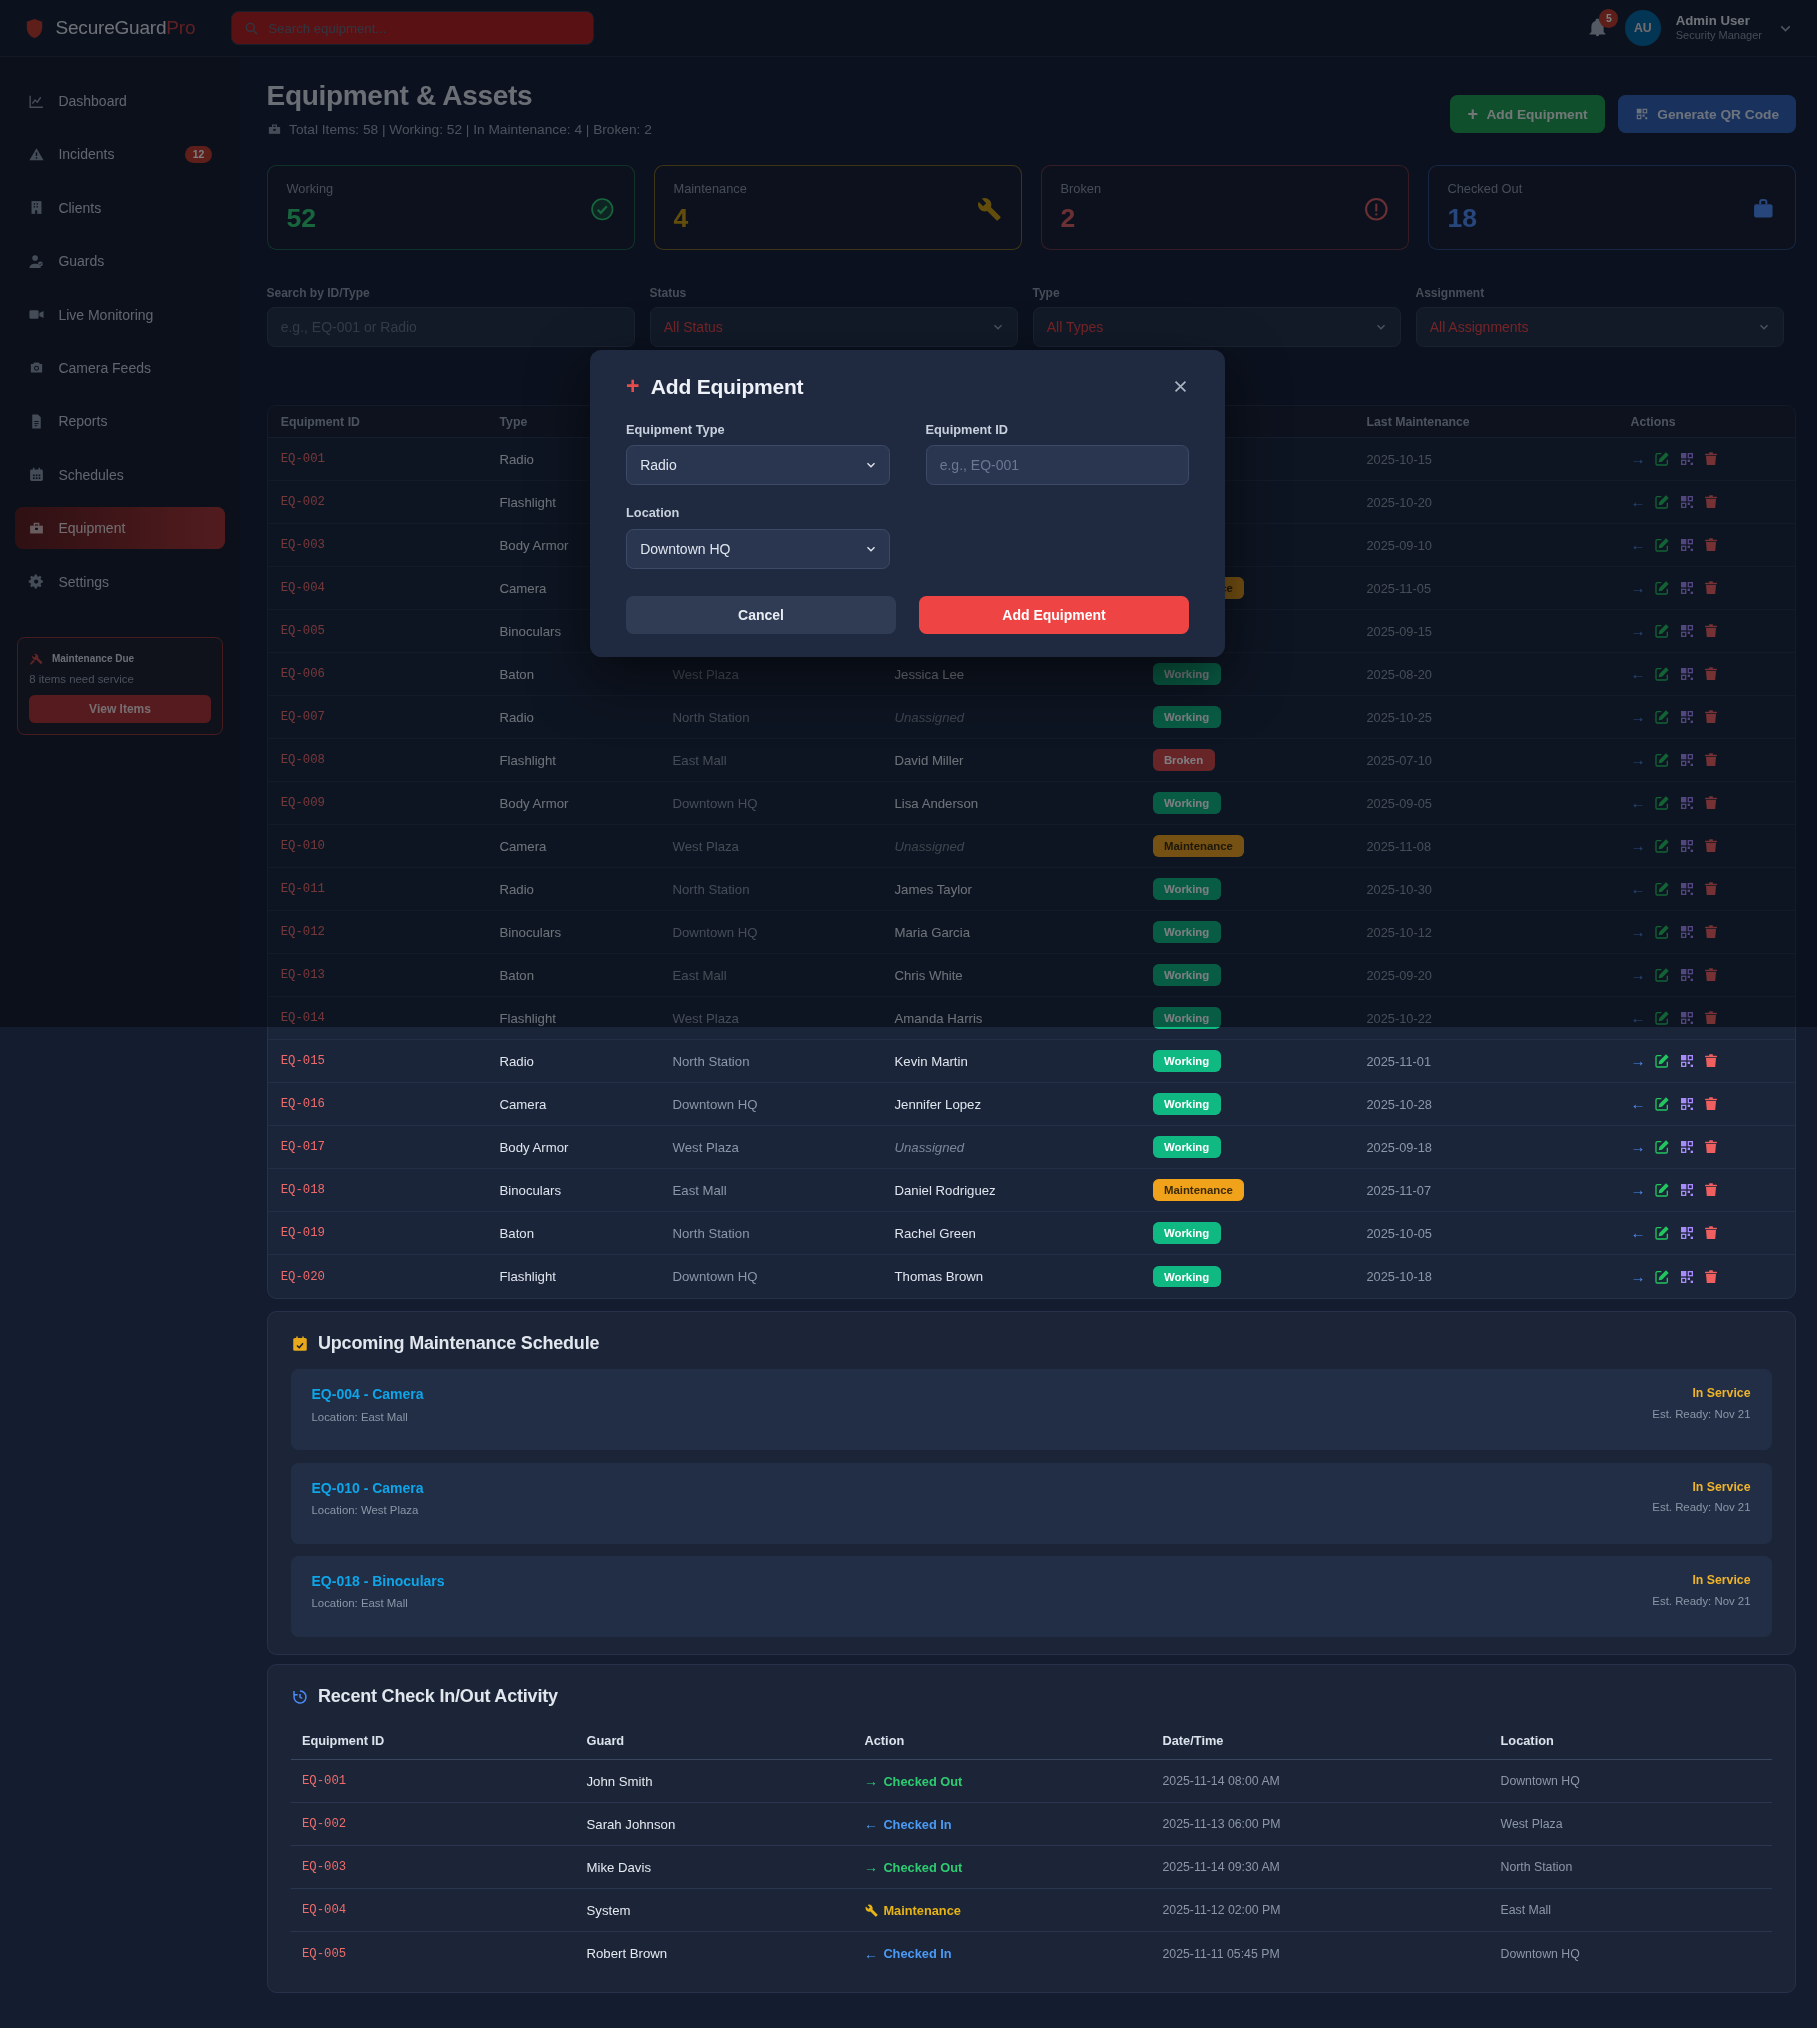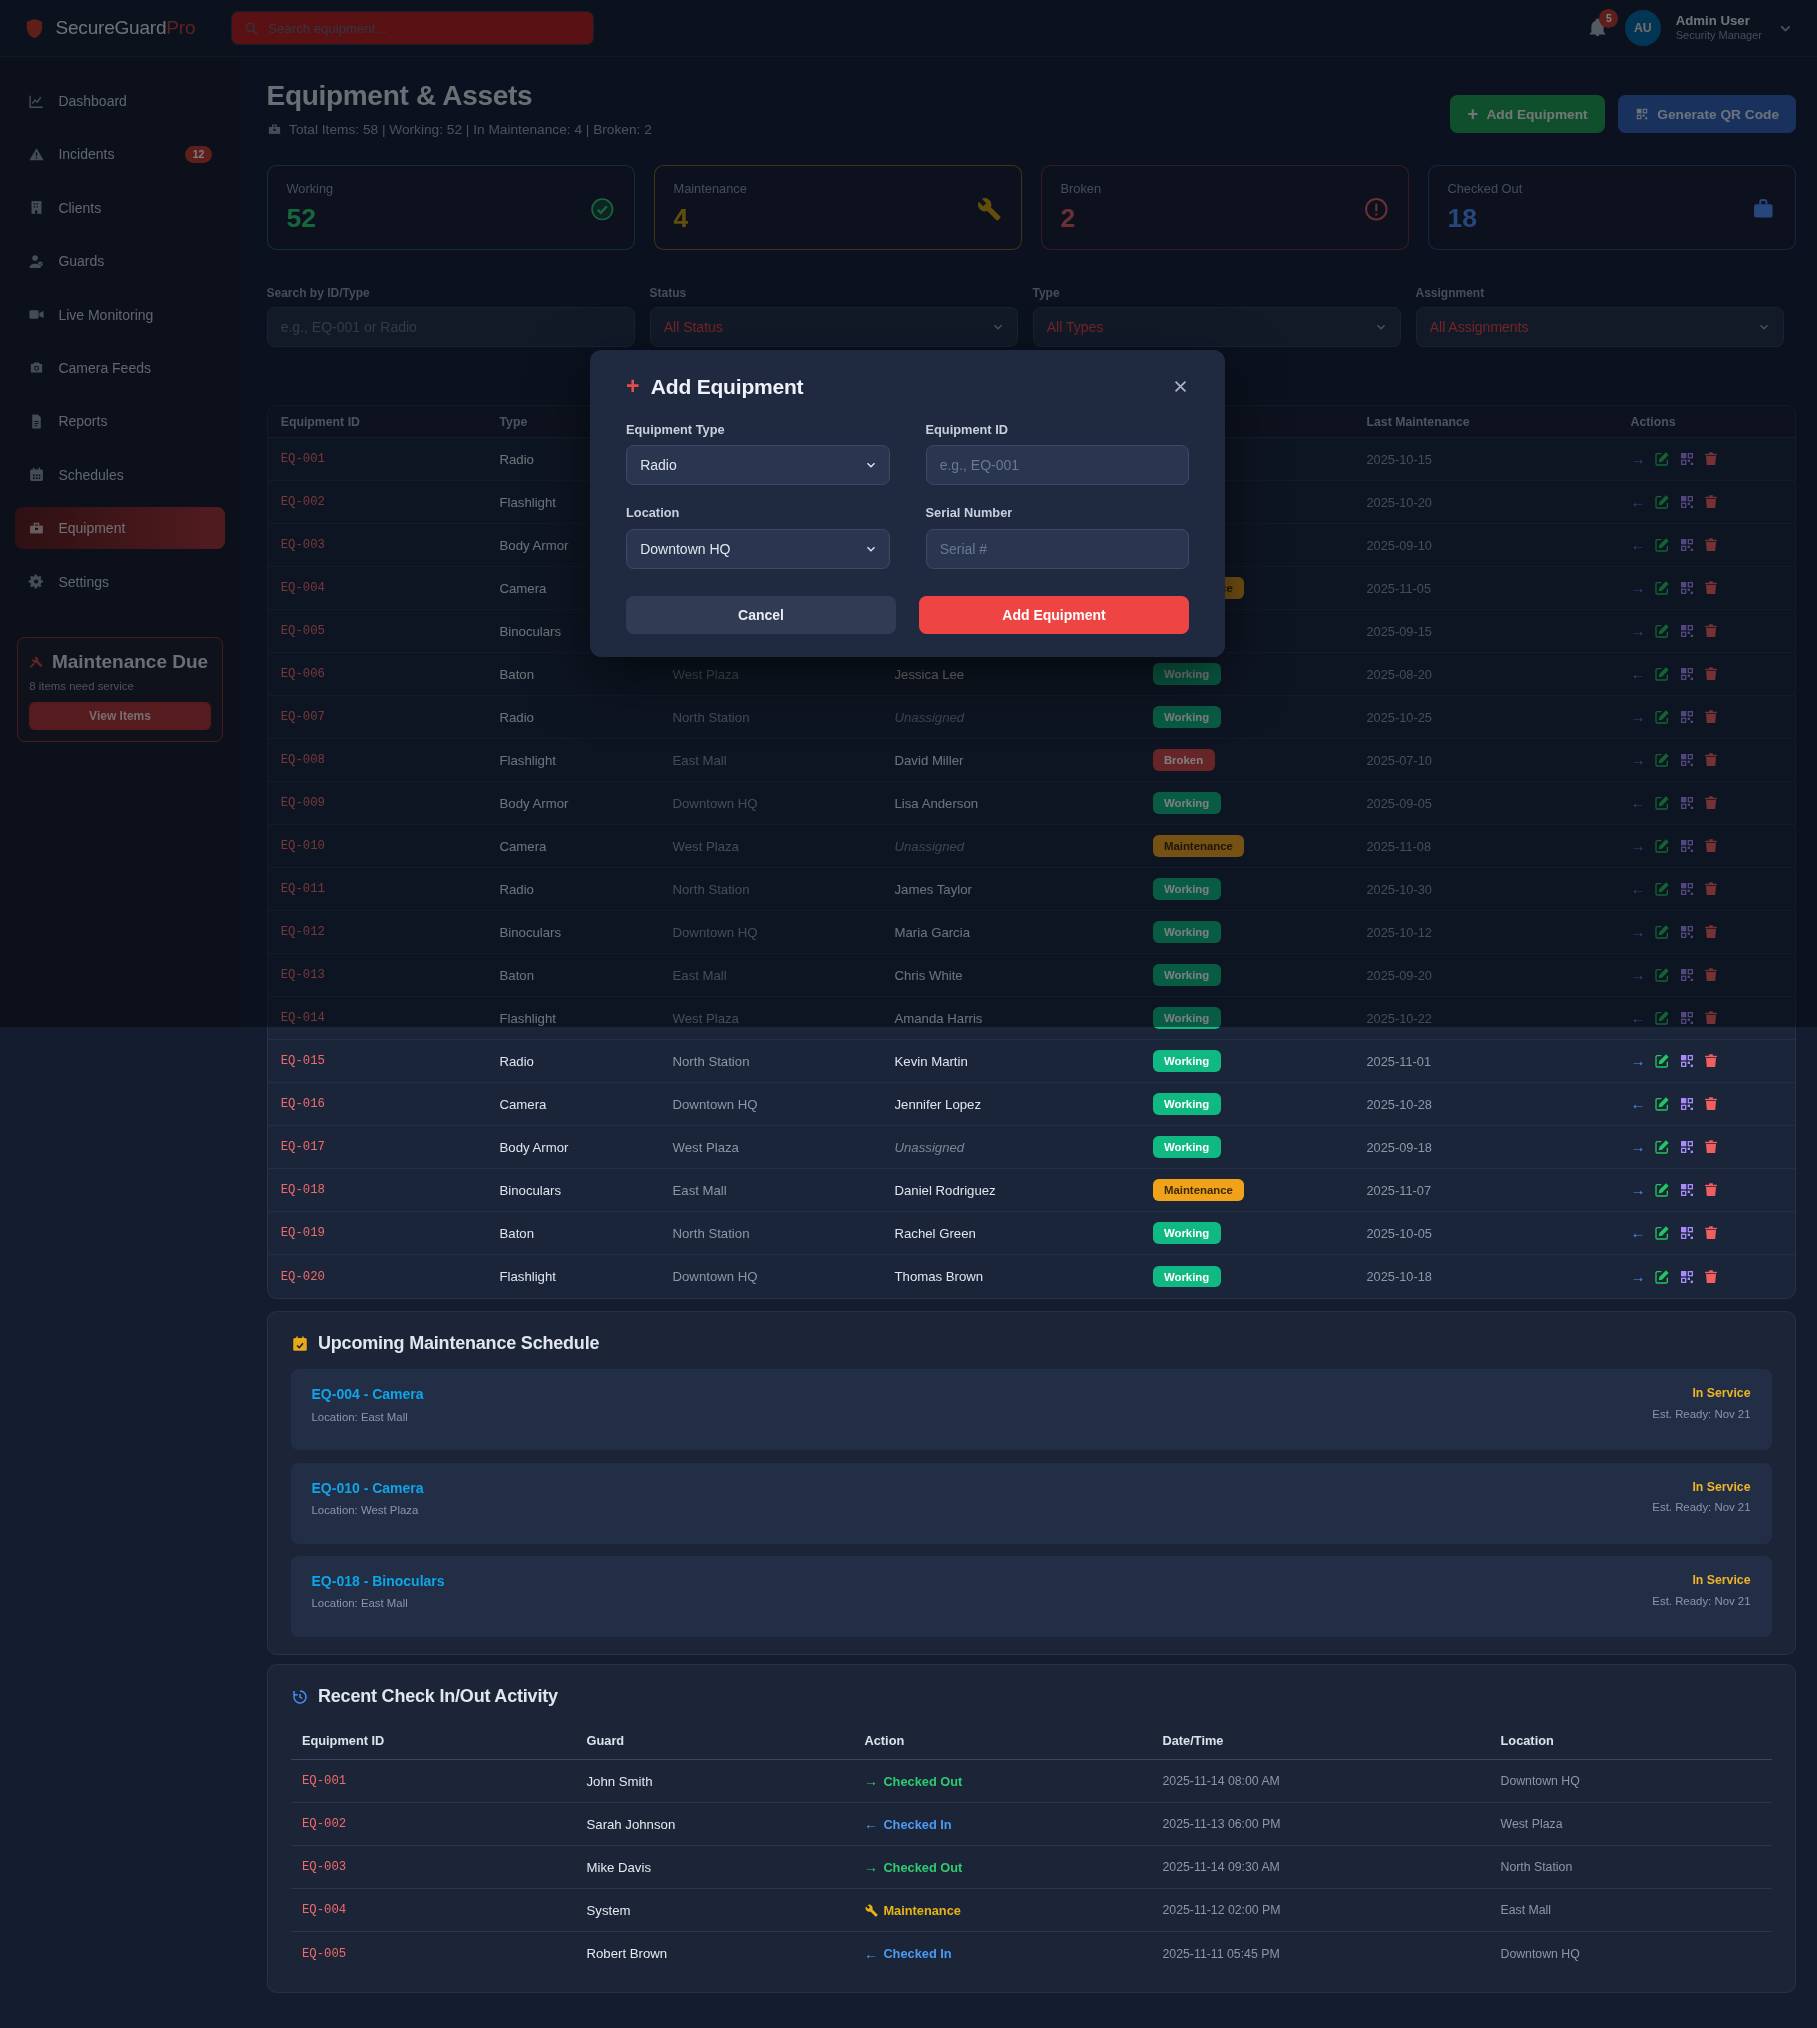--- a/index.html
+++ b/index.html
@@ -66,21 +66,21 @@
   .side-badge {
     margin-left:auto; background:#c0392b; color:#fff; font-size:10.4px; font-weight:700;
     border-radius:9.5px; padding:2.8px 7.6px;
   }
   .maint-alert {
     margin:34px 1.9px 0 1.9px; border:0.9px solid #8f3434; border-radius:7.6px;
     background:rgba(160,40,40,0.07); padding:13.2px 11.4px 11.4px 11.4px;
   }
   .maint-alert-head { display:flex; align-items:center; gap:7.6px; }
   .maint-alert-head .icn { width:15px; height:15px; color:#c94444; }
-  .maint-alert-title { font-size:19px; font-weight:700; color:#d8dde5; }
+  .maint-alert-title { font-size:10px; font-weight:700; color:#d8dde5; }
   .maint-alert-sub { font-size:11.4px; color:#98a3b3; margin:7.6px 0 9.5px 0; }
   .maint-alert-btn {
     width:100%; height:28px; background:#b03030; border:none; border-radius:5.7px;
     color:#f3dcdc; font-size:12px; font-weight:700; cursor:pointer;
     font-family:"Liberation Sans", sans-serif;
   }
 
   
   .main { position:absolute; top:57px; left:240px; width:1577px; padding:23px 21px 0 26.5px; }
   .page-head { position:relative; }
@@ -1395,25 +1395,19 @@
       <div class="f-label">Location</div>
       <div class="f-control select">
         <span>Downtown HQ</span>
         <span class="icn chev">
             <svg viewBox="0 0 24 24" fill="none" stroke="currentColor" stroke-width="2.4">
               <path d="M6 9l6 6 6-6"></path>
             </svg>
           </span>
       </div>
     </div>
-    <div>
-      <div class="f-label">Serial Number</div>
-      <div class="f-control">
-        <input type="text" placeholder="Serial #" style="">
-      </div>
-    </div>
   </div>
   <div class="modal-btns">
     <button class="m-btn cancel">Cancel</button>
     <button class="m-btn submit">Add Equipment</button>
   </div>
 </div>
 
 
 </body></html>

